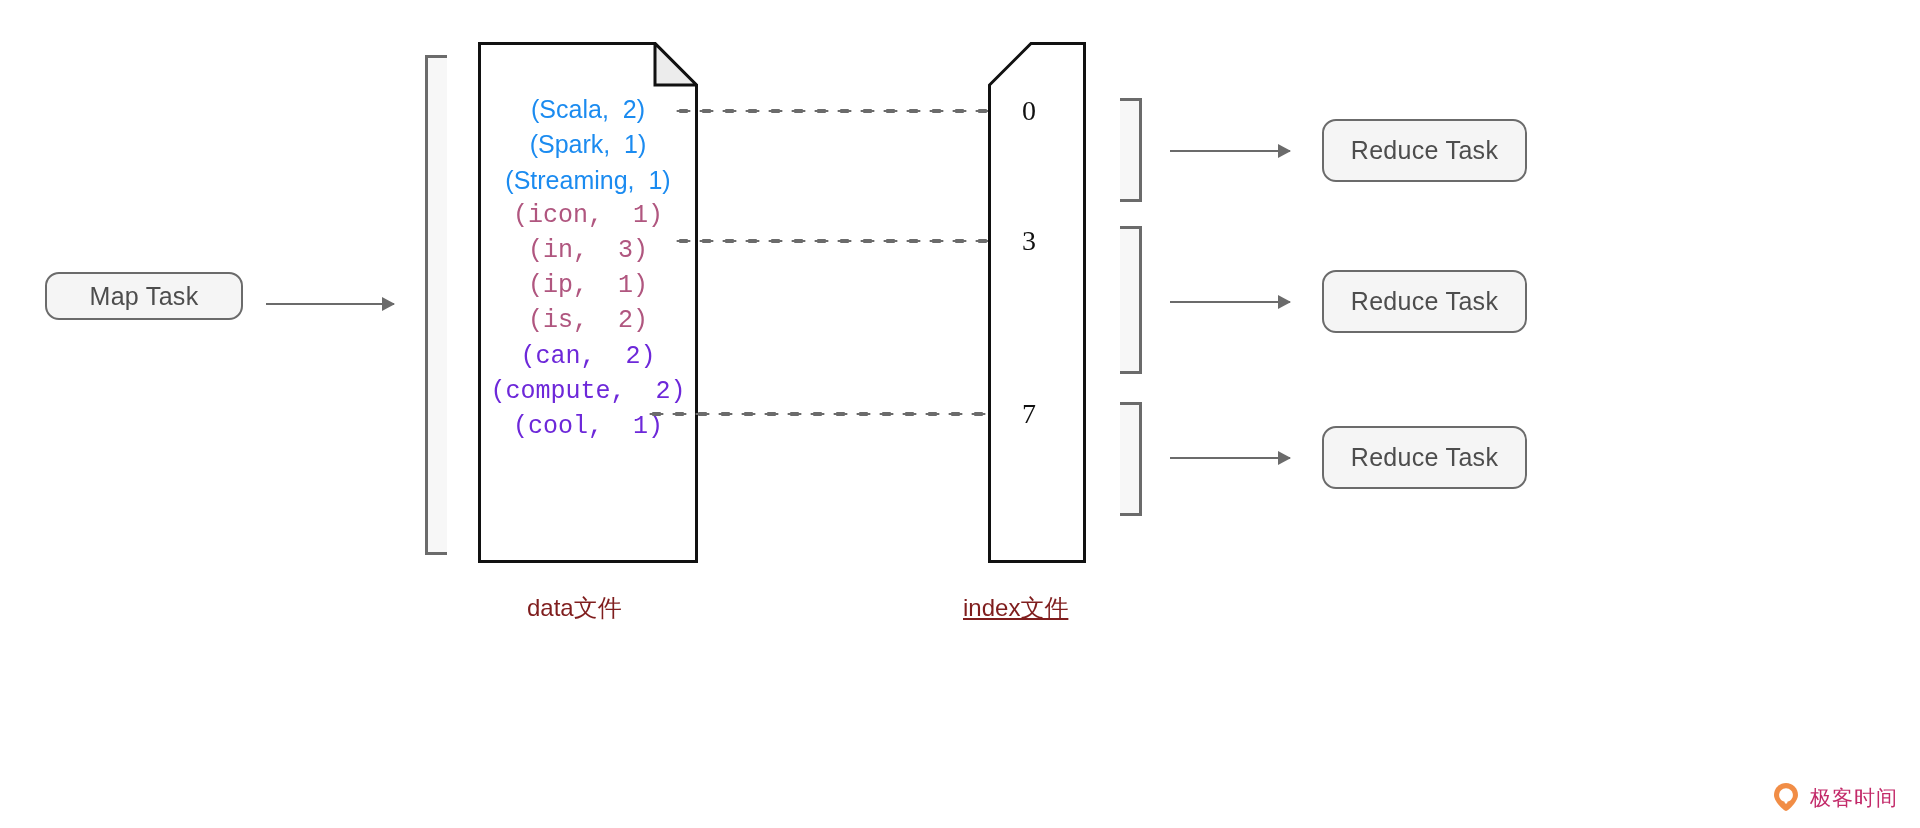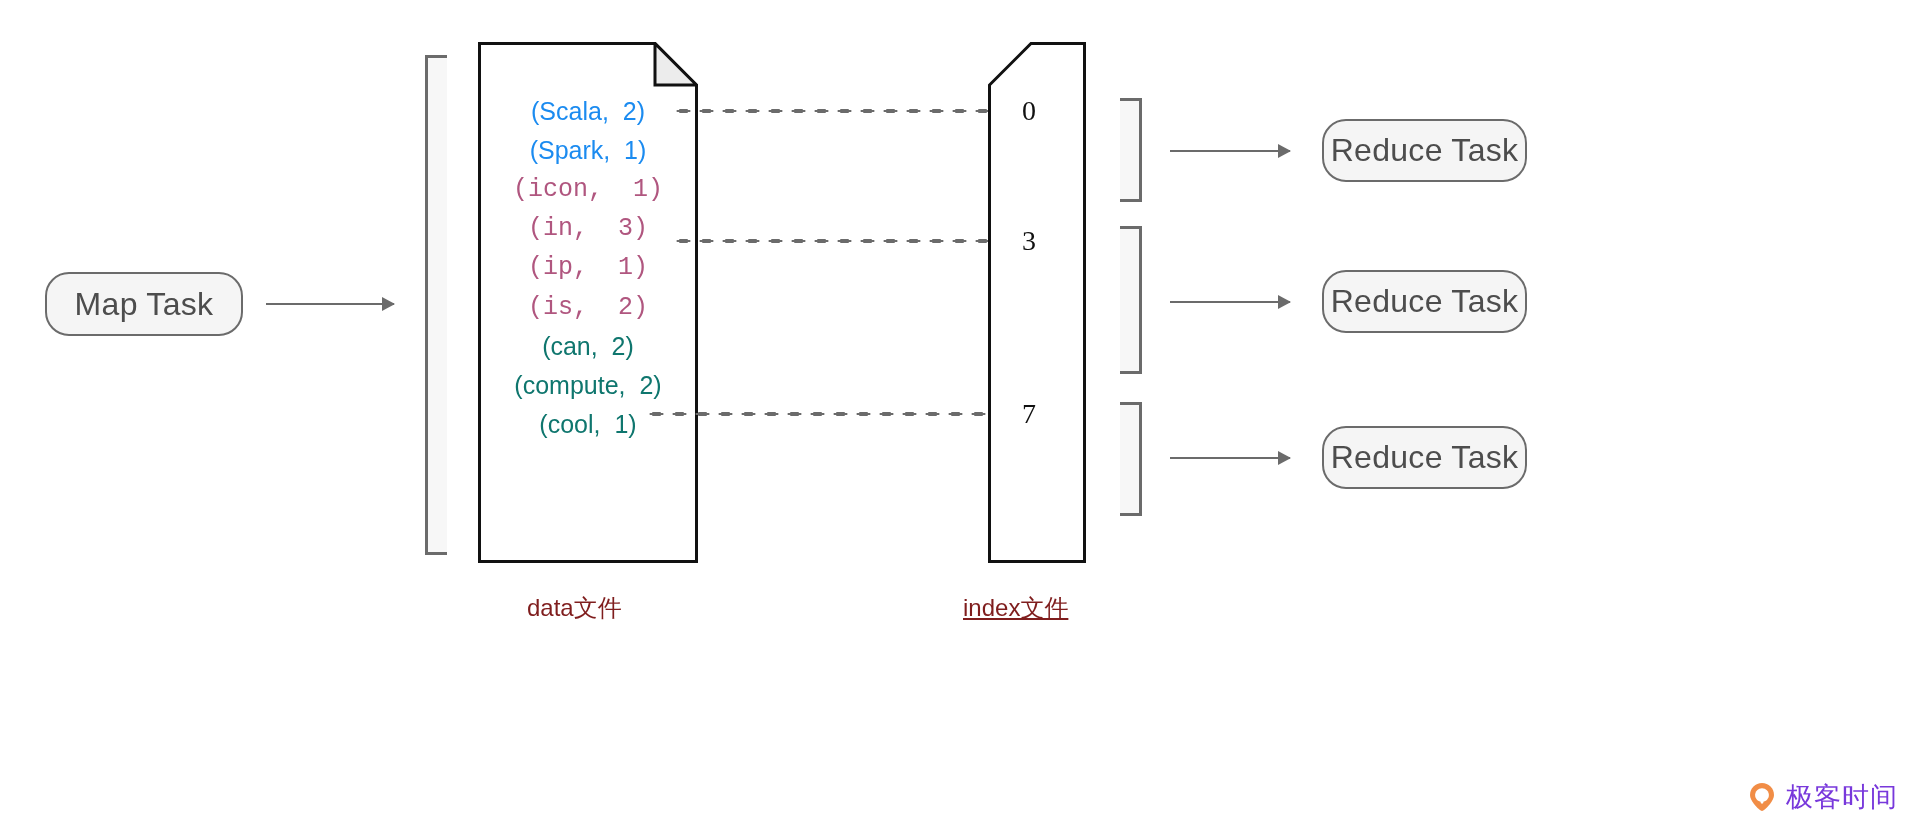--- a/index.html
+++ b/index.html
@@ -8,28 +8,28 @@
     font-family:"Liberation Sans","DejaVu Sans",sans-serif;
     background:#ffffff;
   }
   .stage{position:absolute;inset:0;}
 
   
   .task-box{
     position:absolute;
     background:#f5f5f5;
     border:2px solid #6b6b6b;
-    border-radius:24px;
+    border-radius:14px;
     display:flex;align-items:center;justify-content:center;
     color:#4d4d4d;
-    font-size:32px;
+    font-size:25px;
     letter-spacing:.3px;
     box-sizing:border-box;
   }
-  #map-task{left:45px;top:272px;width:198px;height:64px;}
+  #map-task{left:45px;top:272px;width:198px;height:48px;}
   .reduce-task{left:1322px;width:205px;height:63px;}
   #reduce-task-1{top:119px;}
   #reduce-task-2{top:270px;}
   #reduce-task-3{top:426px;}
 
   
   .arrow{position:absolute;height:2px;background:#6b6b6b;}
   .arrow::after{
     content:"";position:absolute;right:-1px;top:50%;
     width:0;height:0;
@@ -77,21 +77,21 @@
     display:flex;flex-direction:column;align-items:center;
     padding-top:50px;box-sizing:border-box;
   }
   .kv-row{
     font-size:25px;line-height:1;
     height:43.5px;display:flex;align-items:center;justify-content:center;
     white-space:pre;
   }
   .kv-blue{color:#1b8bf0;}
   .kv-mauve{color:#b0567f;font-family:Liberation Mono, monospace;}
-  .kv-red{color:#0f766e;}
+  .kv-red{color:#6d28d9;font-family:Liberation Mono, monospace;}
 
   
   #index-file{
     position:absolute;left:988px;top:42px;width:98px;height:521px;
   }
   #index-file svg{position:absolute;left:0;top:0;}
 
   
   .dotted{
     position:absolute;height:6px;
@@ -126,21 +126,21 @@
   
   #watermark{
     position:absolute;right:22px;bottom:16px;
     display:flex;align-items:center;gap:9px;
     opacity:.92;
   }
   #watermark .wm-mark{
     width:30px;height:30px;position:relative;flex:0 0 auto;
   }
   #watermark .wm-text{
-    font-size:27px;color:#6d28d9;letter-spacing:1px;line-height:1;
+    font-size:21px;color:#be185d;letter-spacing:1px;line-height:1;
     font-family:"Liberation Sans","DejaVu Sans",sans-serif;
   }
 </style>
 </head>
 <body>
 
 <div class="stage">
 
   <div class="task-box" id="map-task">
     <span>Map Task</span>
@@ -152,20 +152,21 @@
 
   <div id="data-file">
     <svg width="220" height="521" viewBox="0 0 220 521">
       <path d="M1.5,1.5 H177 L218.5,43 V519.5 H1.5 Z" fill="#ffffff" stroke="#111111" stroke-width="3"></path>
       <path d="M177,1.5 V43 H218.5 Z" fill="#ececec" stroke="#111111" stroke-width="3" stroke-linejoin="miter"></path>
     </svg>
 
     <div id="data-entries">
       <div class="kv-row kv-blue">(Scala,  2)</div>
       <div class="kv-row kv-blue">(Spark,  1)</div>
+      <div class="kv-row kv-blue">(Streaming,  1)</div>
       <div class="kv-row kv-mauve">(icon,  1)</div>
       <div class="kv-row kv-mauve">(in,  3)</div>
       <div class="kv-row kv-mauve">(ip,  1)</div>
       <div class="kv-row kv-mauve">(is,  2)</div>
       <div class="kv-row kv-red">(can,  2)</div>
       <div class="kv-row kv-red">(compute,  2)</div>
       <div class="kv-row kv-red">(cool,  1)</div>
     </div>
   </div>
 

